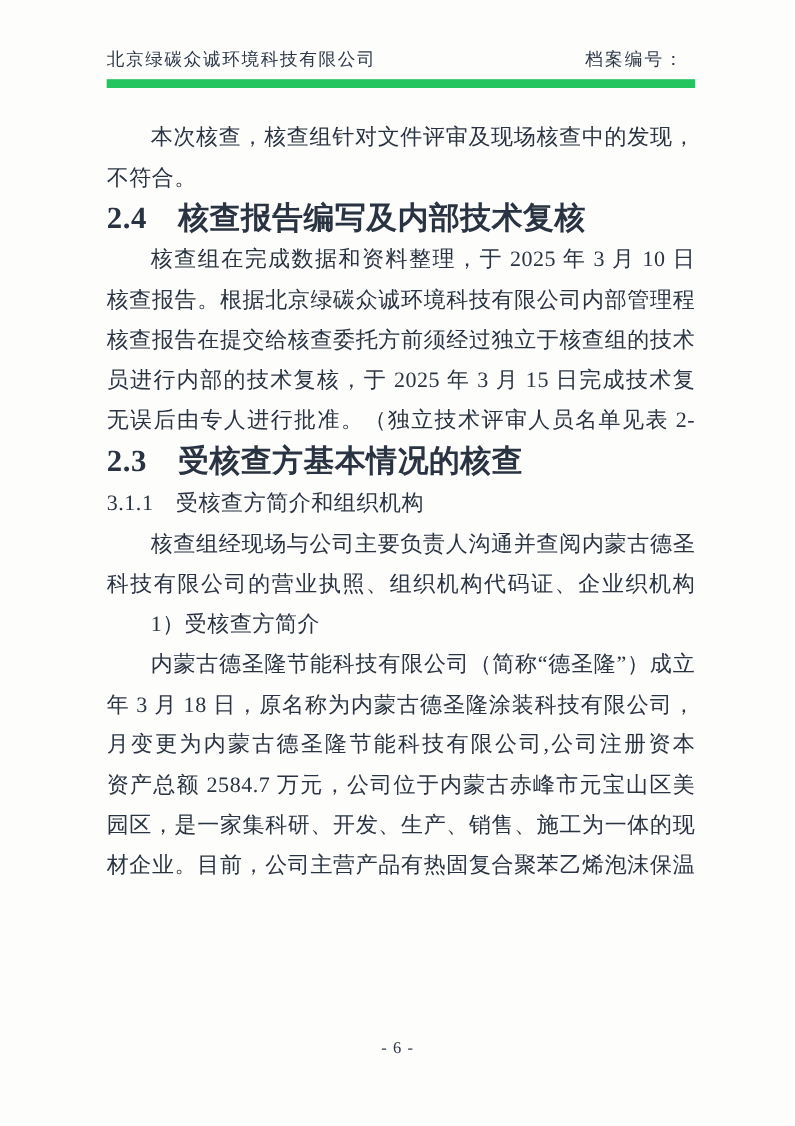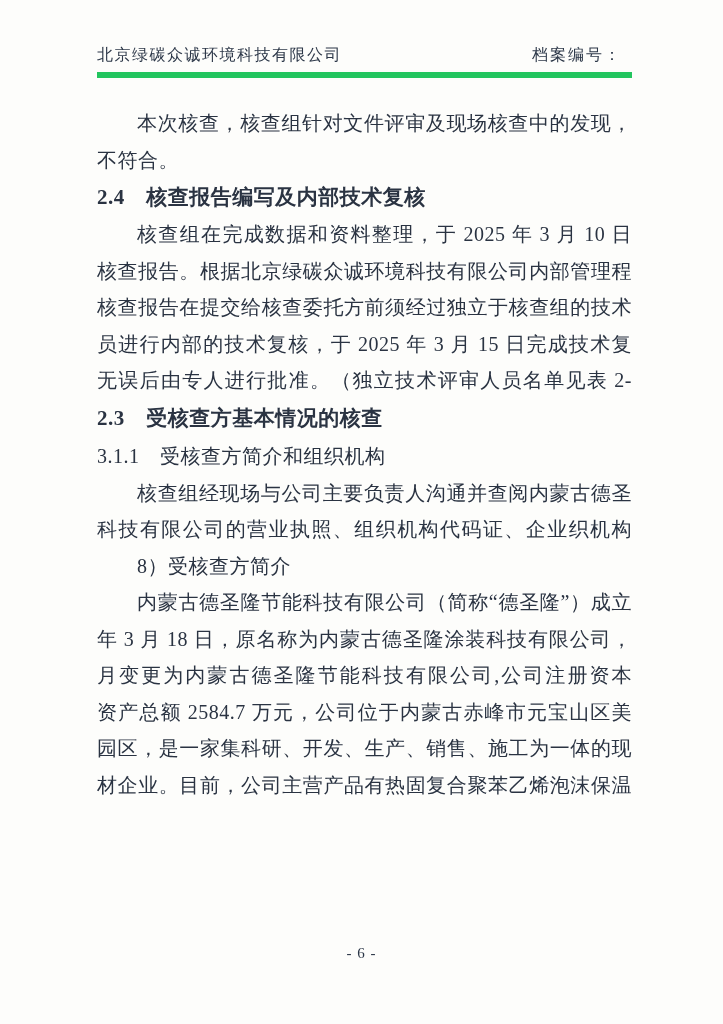--- a/index.html
+++ b/index.html
@@ -14,21 +14,21 @@
   .page{
     position:absolute;top:0;left:0;
     width:723px;height:1024px;
     padding:45px 91px 0 97px;
     box-sizing:border-box;
   }
   
   .hdr{
     display:flex;justify-content:space-between;align-items:flex-end;
     padding-bottom:7px;
-    border-bottom:6px solid #22c55e;
+    border-bottom:8px solid #22c55e;
     font-size:16px;line-height:20px;
     color:#2c3748;
   }
   .hdr .co{letter-spacing:1.5px;}
   .hdr .fileno{display:flex;align-items:flex-end;}
   .hdr .fileno .lbl{letter-spacing:2px;margin-right:10px;}
   .hdr .fileno .num{letter-spacing:0.5px;}
   
   main{display:block;margin-top:27px;}
   .ln{
@@ -39,21 +39,21 @@
     letter-spacing:0.5px;
   }
   .ln.first{text-indent:2em;}
   .ln.end{text-align-last:left;}
   .h1{
     font-size:23px;font-weight:bold;
     height:44px;line-height:44px;
     letter-spacing:1px;
   }
   .h2{
-    font-size:21px;font-weight:bold;
+    font-size:28px;font-weight:bold;
     height:38px;line-height:38px;
     letter-spacing:0.5px;
   }
   .h3{
     font-size:20px;font-weight:normal;
     height:38px;line-height:38px;
     letter-spacing:0.5px;
   }
   
   .ftr{
@@ -81,21 +81,21 @@
       <div class="h2">2.4　核查报告编写及内部技术复核</div>
       <div class="ln first">核查组在完成数据和资料整理，于 2025 年 3 月 10 日编写完成</div>
       <div class="ln">核查报告。根据北京绿碳众诚环境科技有限公司内部管理程序，本</div>
       <div class="ln">核查报告在提交给核查委托方前须经过独立于核查组的技术复核人</div>
       <div class="ln">员进行内部的技术复核，于 2025 年 3 月 15 日完成技术复核并勘验</div>
       <div class="ln end">无误后由专人进行批准。（独立技术评审人员名单见表 2-1）。</div>
       <div class="h2">2.3　受核查方基本情况的核查</div>
       <div class="h3">3.1.1　受核查方简介和组织机构</div>
       <div class="ln first">核查组经现场与公司主要负责人沟通并查阅内蒙古德圣隆节能</div>
       <div class="ln">科技有限公司的营业执照、组织机构代码证、企业织机构图、企业</div>
-      <div class="ln first end">8）受核查方简介</div>
+      <div class="ln first end">1）受核查方简介</div>
       <div class="ln first">内蒙古德圣隆节能科技有限公司（简称“德圣隆”）成立于 2019</div>
       <div class="ln">年 3 月 18 日，原名称为内蒙古德圣隆涂装科技有限公司，2023 年 3</div>
       <div class="ln">月变更为内蒙古德圣隆节能科技有限公司,公司注册资本 1500 万元，</div>
       <div class="ln">资产总额 2584.7 万元，公司位于内蒙古赤峰市元宝山区美丽河物流</div>
       <div class="ln">园区，是一家集科研、开发、生产、销售、施工为一体的现代化建</div>
       <div class="ln">材企业。目前，公司主营产品有热固复合聚苯乙烯泡沫保温板、保</div>
     </main>
 
   <footer class="ftr">
     <span>- 6 -</span>

